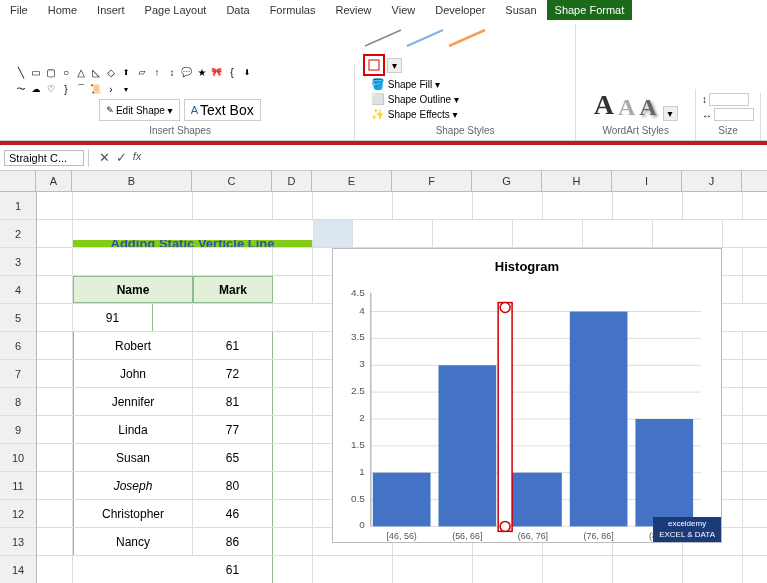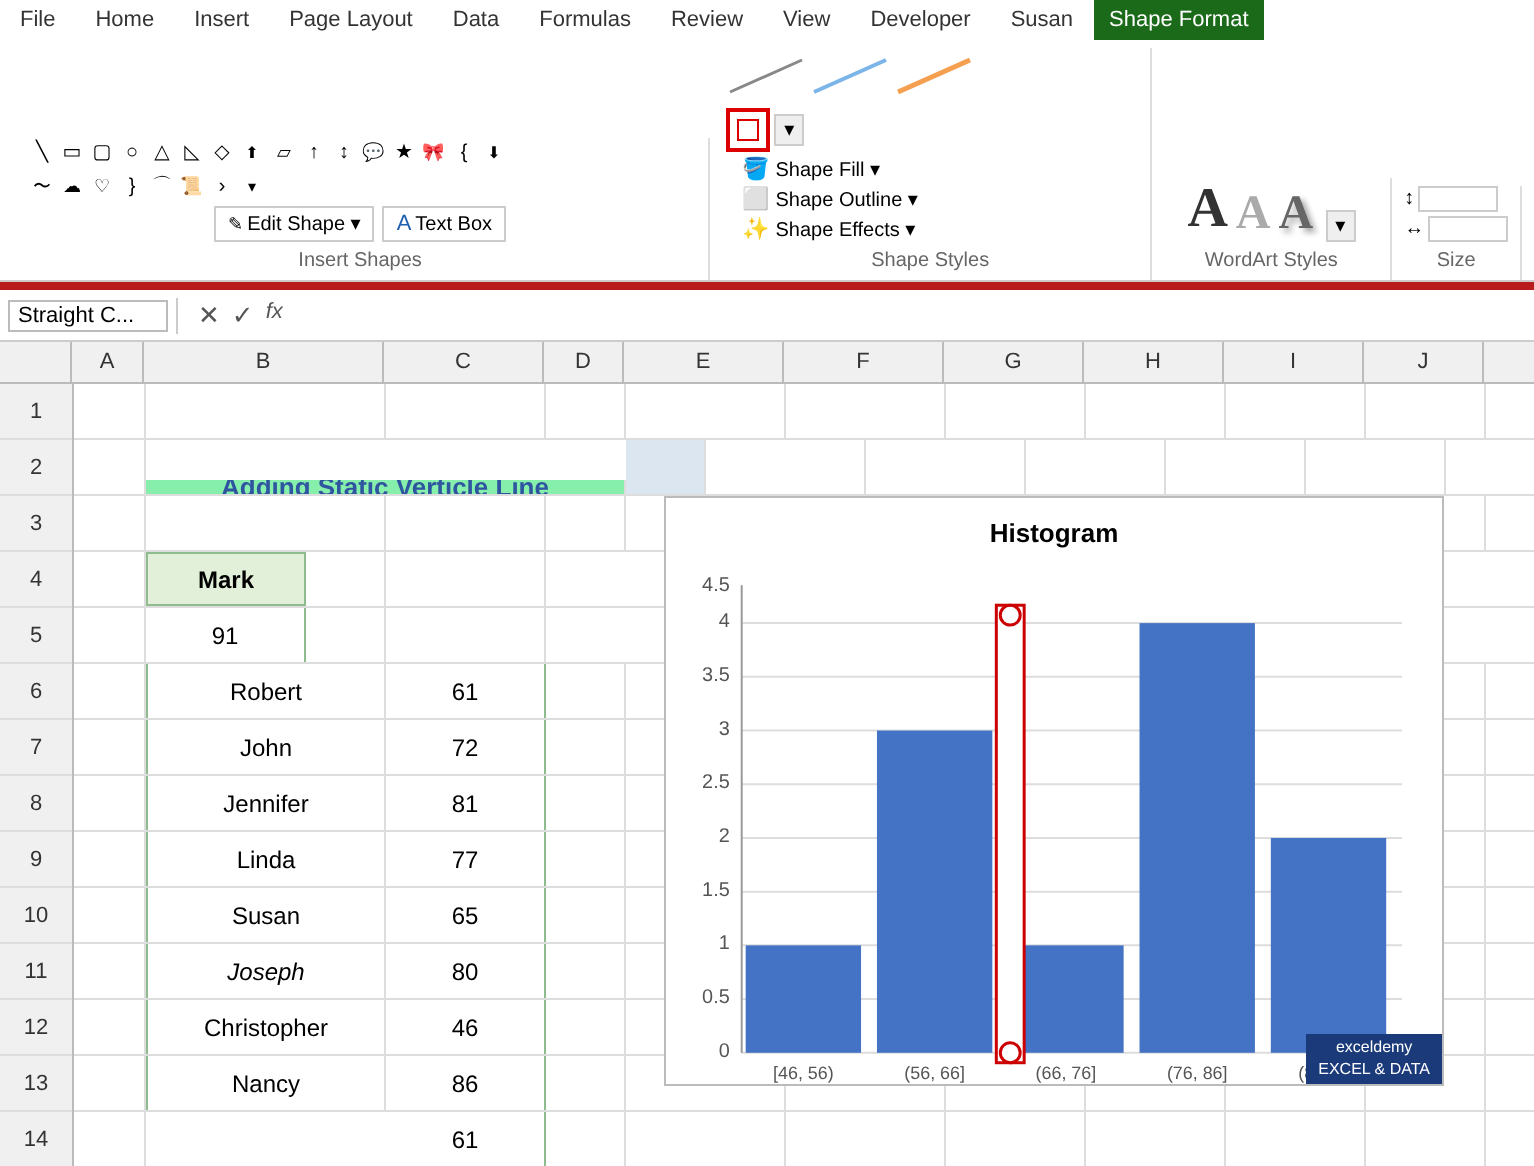--- a/index.html
+++ b/index.html
@@ -85,21 +85,21 @@
     .col-g { width: 70px; min-width: 70px; }
     .col-h { width: 70px; min-width: 70px; }
     .col-i { width: 70px; min-width: 70px; }
     .col-j { width: 60px; min-width: 60px; }
 
     
     .table-header { background: #e2f0d9; font-weight: bold; border: 1px solid #8fbc8f; }
 
     
     .title-cell { color: #2f54a0; font-weight: bold; font-size: 13px; text-align: center; }
-    .title-bg { background: #86efac; margin-top: 20px; }
+    .title-bg { background: #84cc16; margin-top: 20px; }
 
     
     .chart-container {
       position: absolute;
       top: 28px; 
       left: 330px;
       width: 390px;
       height: 300px;
       background: #fff;
       border: 1px solid #bbb;
@@ -172,21 +172,21 @@
           <div class="shape-icon" style="font-size:8px;">▾</div>
         </div>
       </div>
       <div style="display:flex; gap:4px; margin-top:3px;">
         <button class="text-box-btn">
           <span style="font-size:9px;">✎</span>
           <span style="font-size:10px;">Edit Shape ▾</span>
         </button>
         <button class="text-box-btn">
           <span style="color:#2060b0; font-size:11px;">A</span>
-          <span style="font-size:10px;">Text Box</span>
+          <span style="font-size:14px;">Text Box</span>
         </button>
       </div>
       <div class="ribbon-group-label">Insert Shapes</div>
     </div>
 
     <div class="ribbon-group" style="min-width:180px;">
       <div class="ribbon-group-items" style="align-items:center; gap:2px;">
         <div style="display:flex; flex-direction:column; gap:2px;">
           <div style="display:flex; gap:2px;">
             <div class="style-line">
@@ -344,20 +344,23 @@
           <div class="grid-cell col-ef"></div>
           <div class="grid-cell col-ef"></div>
           <div class="grid-cell col-g"></div>
           <div class="grid-cell col-h"></div>
           <div class="grid-cell col-i"></div>
           <div class="grid-cell col-j"></div>
         </div>
 
         <div class="grid-row">
           <div class="grid-cell col-a"></div>
+          <div class="grid-cell col-b table-header" style="justify-content:center; border:1px solid #8fbc8f;">
+            <span>Name</span>
+          </div>
           <div class="grid-cell col-c table-header" style="justify-content:center; border:1px solid #8fbc8f;">
             <span>Mark</span>
           </div>
           <div class="grid-cell col-d"></div>
           <div class="grid-cell col-ef"></div>
           <div class="grid-cell col-ef"></div>
           <div class="grid-cell col-g"></div>
           <div class="grid-cell col-h"></div>
           <div class="grid-cell col-i"></div>
           <div class="grid-cell col-j"></div>

